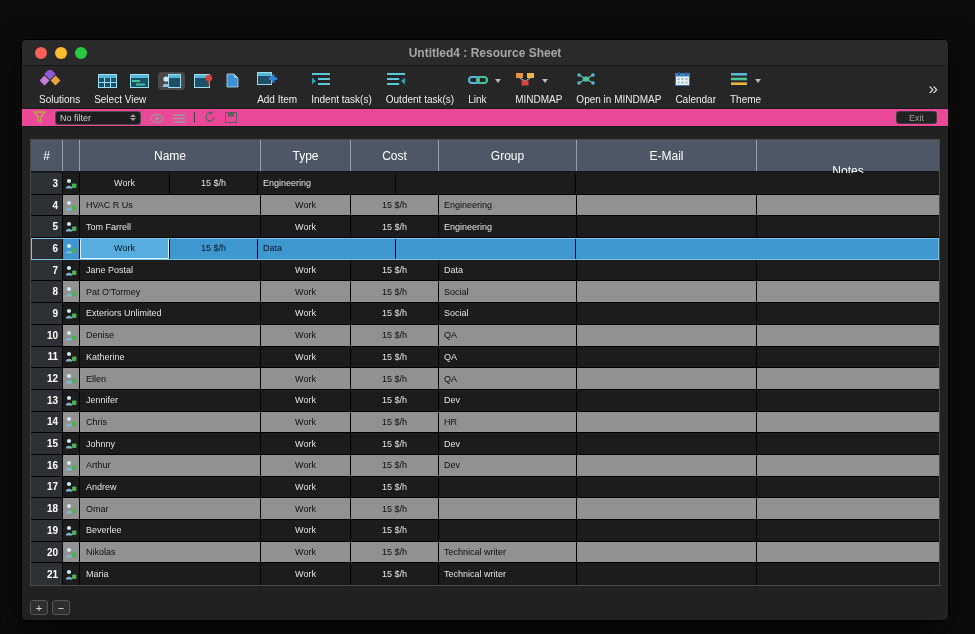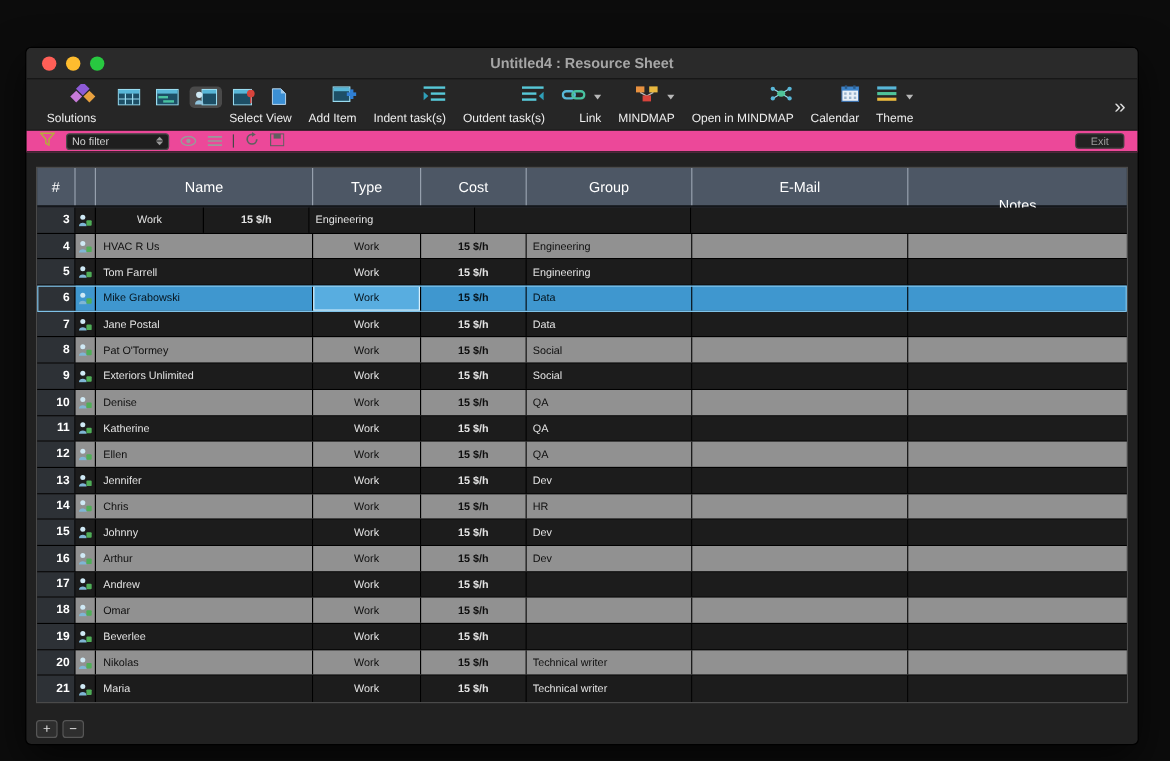--- a/index.html
+++ b/index.html
@@ -15,21 +15,21 @@
     display:flex; align-items:center; position:relative; }
   .traffic { display:flex; gap:8px; margin-left:13px; z-index:2; }
   .tl { width:12px; height:12px; border-radius:50%; display:inline-block; }
   .tl.red { background:#ff5f57; } .tl.yellow { background:#febc2e; } .tl.green { background:#28c840; }
   .title { position:absolute; left:0; right:0; text-align:center; font-size:12px;
     font-weight:700; color:#a6a6a6; }
 
   
   .toolbar { height:43px; background:#262626; border-bottom:1px solid #191919;
     display:flex; align-items:stretch; padding:2px 8px 0 10px; }
-  .titem { display:flex; flex-direction:column; align-items:flex-end;
+  .titem { display:flex; flex-direction:column; align-items:flex-start;
     justify-content:space-between; padding:3px 7px 3px; }
   .ticons { display:flex; align-items:center; gap:5px; height:19px; }
   .tlabel { font-size:10px; color:#ededed; white-space:nowrap; }
   .chev { width:0; height:0; border-left:3px solid transparent; border-right:3px solid transparent;
     border-top:4px solid #b8b8b8; margin-left:2px; }
   .tbtn { display:flex; align-items:center; justify-content:center; padding:2px 4px; border-radius:4px; }
   .tbtn.sel { background:#4a4a4a; }
   .overflow { margin-left:auto; align-self:center; color:#dcdcdc; font-size:17px;
     padding:0 2px; line-height:1; cursor:default; }
 
@@ -64,21 +64,21 @@
   .tr.selected .td.body { background:#3f97cf; color:#06141d; }
   .tr.selected { outline:1px solid #7fc2e8; outline-offset:-1px; }
   .tr.selected .td.w-type { background:#58ade0; box-shadow:inset 0 0 0 1px #d8f1fd; }
 
   .w-num { width:32px; flex:0 0 auto; }
   .w-icon { width:17px; flex:0 0 auto; justify-content:center; }
   .w-name { width:181px; flex:0 0 auto; padding-left:6px; }
   .th.w-name { padding-left:0; justify-content:center; }
   .w-type { width:90px; flex:0 0 auto; justify-content:center; }
   .w-cost { width:88px; flex:0 0 auto; justify-content:center; }
-  .td.w-cost { font-weight:700; }
+  .td.w-cost { font-weight:400; }
   .w-group { width:138px; flex:0 0 auto; padding-left:5px; }
   .th.w-group { padding-left:0; justify-content:center; }
   .w-email { width:180px; flex:0 0 auto; }
   .th.w-email { justify-content:center; }
   .w-notes { flex:1 1 auto; }
   .th.w-notes { justify-content:center;margin-top:31px; }
 
   
   .bottombar { position:absolute; left:8px; bottom:5px; display:flex; gap:4px; }
   .pmbtn { width:18px; height:15px; background:#2e2e2e; border:1px solid #565656;
@@ -365,21 +365,20 @@
         </div>
         <div class="tr gray selected">
           <div class="td w-num numcell">6</div>
           <div class="td w-icon body">
             <svg width="12" height="11" viewBox="0 0 12 11">
               <circle cx="4" cy="3" r="2.1" fill="#cfe9f5"></circle>
               <path d="M0.8 10.5 C0.8 6.8 7.2 6.8 7.2 10.5 Z" fill="#7fb6d4"></path>
               <rect x="7" y="5.5" width="4.4" height="4.6" rx="0.8" fill="#4fae57"></rect>
             </svg>
           </div>
-          <div class="td w-name body">Mike Grabowski</div>
           <div class="td w-type body">Work</div>
           <div class="td w-cost body">15 $/h</div>
           <div class="td w-group body">Data</div>
           <div class="td w-email body"></div>
           <div class="td w-notes body"></div>
         </div>
         <div class="tr dark">
           <div class="td w-num numcell">7</div>
           <div class="td w-icon body">
             <svg width="12" height="11" viewBox="0 0 12 11">

